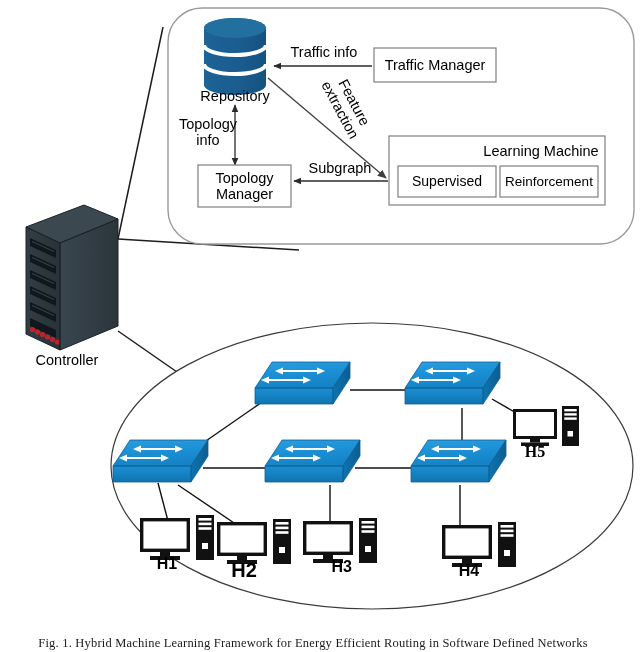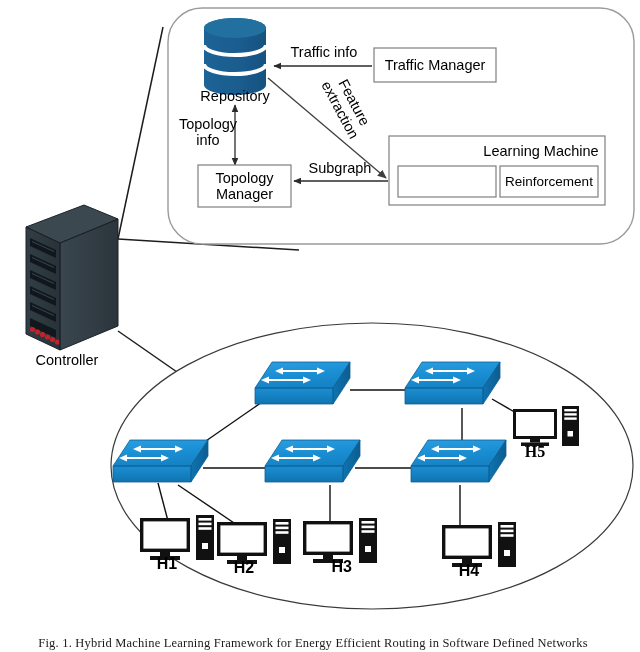--- a/index.html
+++ b/index.html
@@ -390,24 +390,25 @@
   <div class="lbl rot-feature" style="left:297px; top:90px; width:100px; font-size:14.5px; transform:rotate(62deg);">Feature
 extraction</div>
 
   <div class="boxlbl" style="left:374px; top:48px; width:122px; height:34px; font-size:14.5px;">Traffic Manager</div>
 
   <div class="boxlbl" style="left:198px; top:165px; width:93px; height:42px; font-size:14.5px;">Topology
 Manager</div>
 
   <div class="boxlbl" style="left:389px; top:139px; width:214px; height:24px; font-size:14.5px;margin-left:45px;">Learning Machine</div>
 
+  <div class="boxlbl" style="left:398px; top:166px; width:98px; height:31px; font-size:14px;">Supervised</div>
 
   <div class="boxlbl" style="left:500px; top:166px; width:98px; height:31px; font-size:13.5px;">Reinforcement</div>
 
   <div class="lbl" style="left:145px; top:555px; width:44px; font-size:16px; font-weight:600;">H1</div>
-  <div class="lbl" style="left:222px; top:559px; width:44px; font-size:16px; font-weight:600;">H2</div>
+  <div class="lbl" style="left:222px; top:559px; width:44px; font-size:20px; font-weight:600;">H2</div>
   <div class="lbl" style="left:308px; top:558px; width:44px; font-size:16px; font-weight:600;text-align:right;">H3</div>
   <div class="lbl" style="left:447px; top:562px; width:44px; font-size:16px; font-weight:600;">H4</div>
   <div class="lbl" style="left:513px; top:443px; width:44px; font-size:16px; font-weight:600;font-family:Liberation Serif, serif;">H5</div>
 
   <div class="caption">Fig. 1. Hybrid Machine Learning Framework for Energy Efficient Routing in Software Defined Networks</div>
 
 </div>
 
 </body></html>

